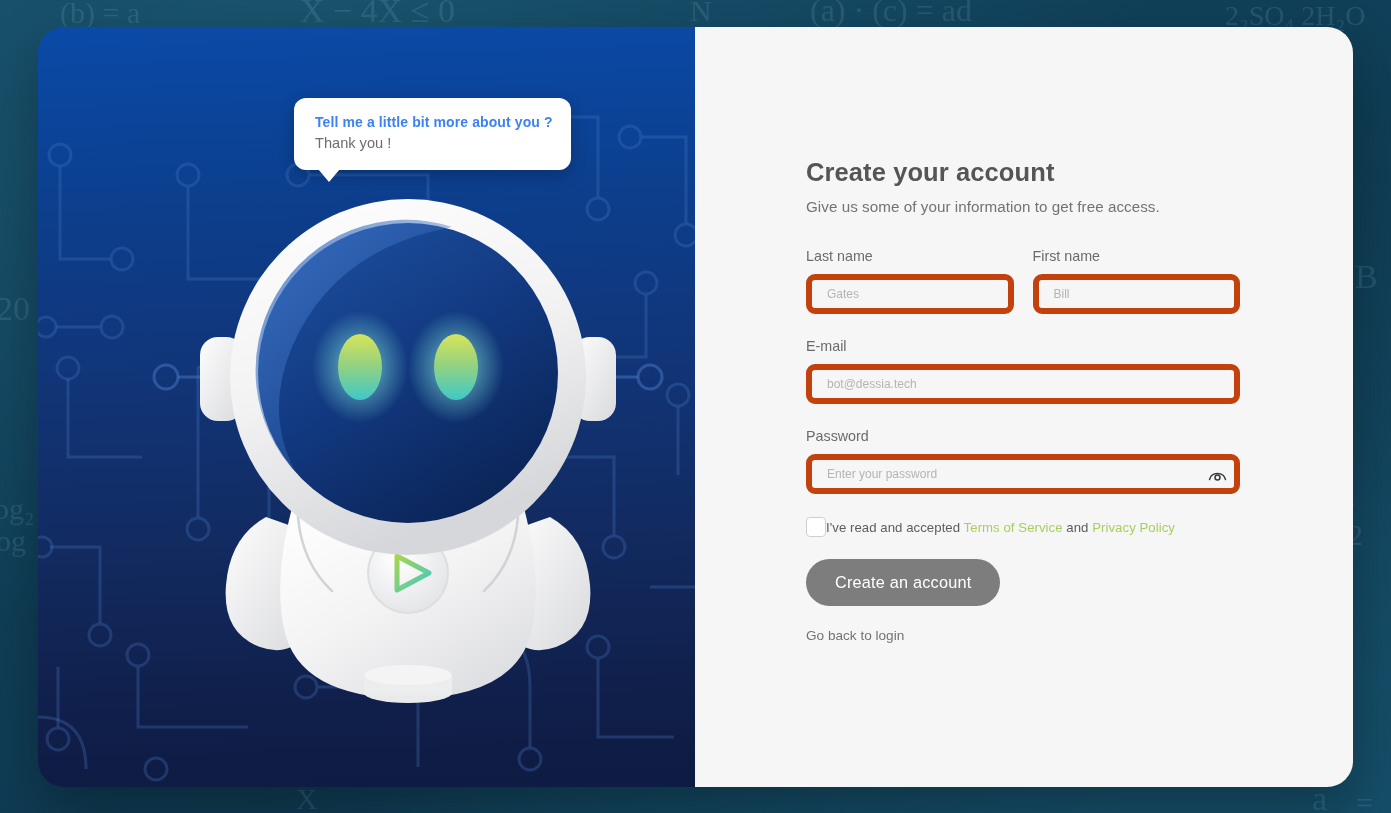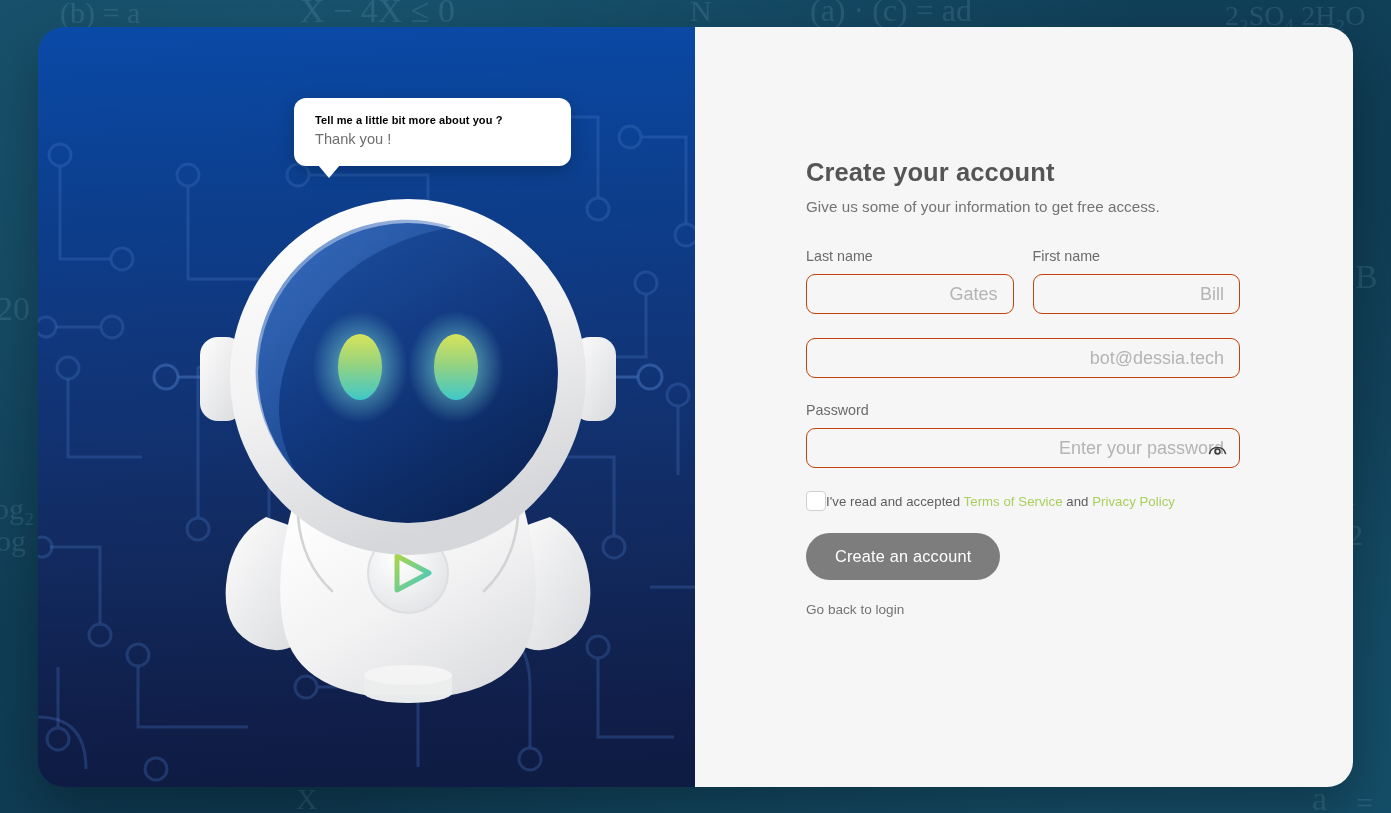--- a/index.html
+++ b/index.html
@@ -74,23 +74,23 @@
     content: "";
     position: absolute;
     left: 24px;
     bottom: -12px;
     width: 0; height: 0;
     border-left: 11px solid transparent;
     border-right: 11px solid transparent;
     border-top: 13px solid #ffffff;
   }
   .bubble-line-1 {
-    font-size: 11px;
+    font-size: 14px;
     font-weight: bold;
-    color: #000000;
+    color: #3b82f6;
     letter-spacing: .1px;
     line-height: 1.35;
   }
   .bubble-line-2 {
     font-size: 14.6px;
     color: #6e6e6e;
     line-height: 1.35;
     margin-top: 2px;
   }
 
@@ -130,29 +130,28 @@
   .field-label {
     font-size: 14.3px;
     color: #6b6b6b;
     font-weight: 500;
     display: block;
     margin-bottom: 10px;
   }
   .text-input {
     width: 100%;
     height: 40px;
-    border: 1px solid #c2410c;
+    border: 6px solid #c2410c;
     border-radius: 9px;
     background: #f6f6f6;
     padding: 0 15px;
-    font-size: 18px;
+    font-size: 12px;
     font-family: "Liberation Sans", sans-serif;
     color: #555;
     outline: none;
-    text-align: right;
   }
   .text-input::placeholder { color: #b4b4b4; }
 
   .field-block { margin-top: 24px; }
 
   .pw-wrap { position: relative; }
   #toggle-password-visibility {
     position: absolute;
     right: 12px;
     top: 50%;
@@ -393,20 +392,21 @@
           <input class="text-input" type="text" placeholder="Gates" style="">
         </div>
         <div class="field">
           <label class="field-label">First name</label>
           <input class="text-input" type="text" placeholder="Bill" style="">
         </div>
       </div>
 
       
       <div class="field-block">
+        <label class="field-label">E-mail</label>
         <input class="text-input" type="text" placeholder="bot@dessia.tech" style="">
       </div>
 
       
       <div class="field-block">
         <label class="field-label">Password</label>
         <div class="pw-wrap">
           <input class="text-input" type="password" placeholder="Enter your password" style="">
           <button id="toggle-password-visibility">
             <svg width="19" height="13" viewBox="0 0 19 13">

